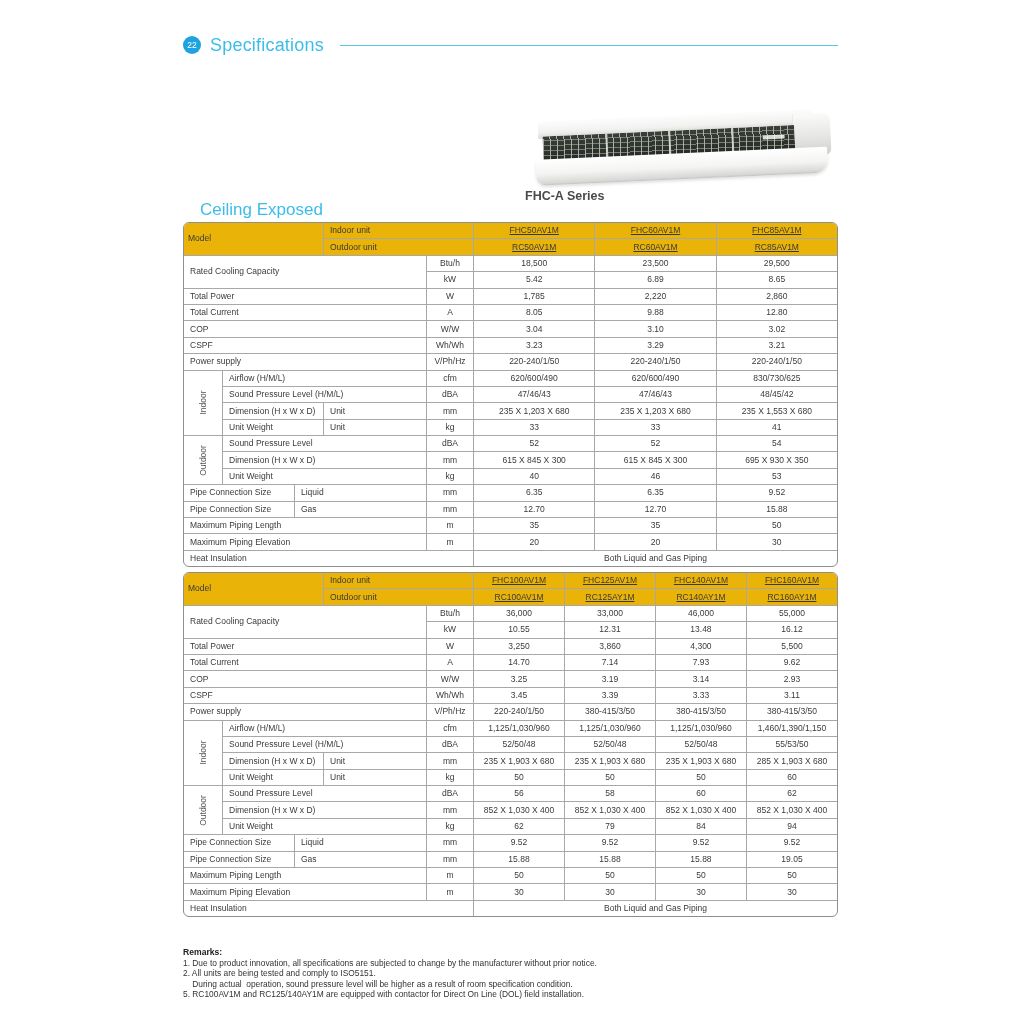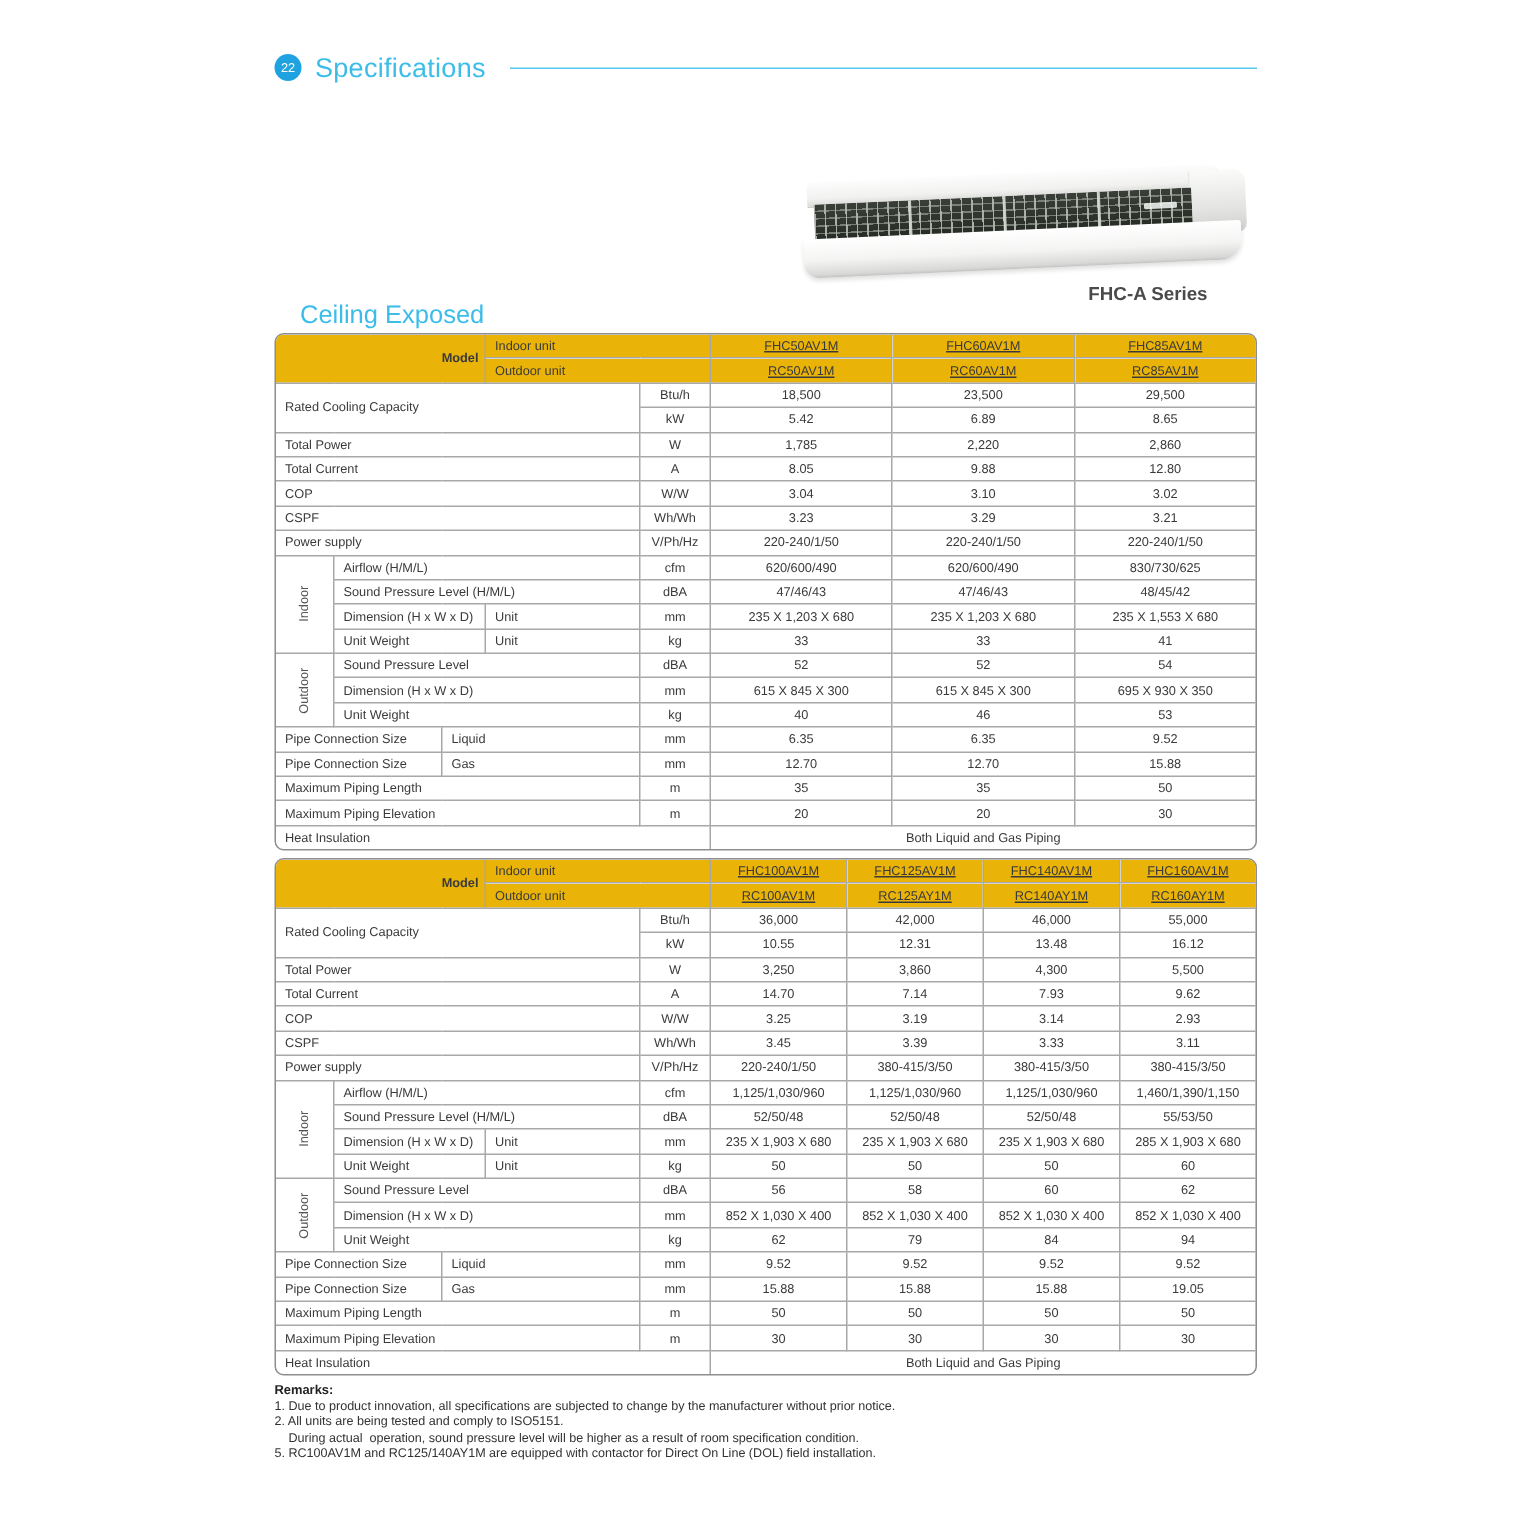--- a/index.html
+++ b/index.html
@@ -38,47 +38,47 @@
   .ac-side {
     position:absolute; right:10px; top:12px; width:38px; height:42px;
     background:linear-gradient(180deg,#fbfbfa,#e4e4e2 60%,#cfcfcd);
     border-radius:2px 8px 6px 2px; box-shadow:inset 1px 0 0 #e8e8e6;
   }
   .ac-base {
     position:absolute; left:6px; right:14px; top:46px; height:26px;
     background:linear-gradient(180deg,#ffffff 0%,#f4f4f3 55%,#d8d8d6 92%,#c3c3c1 100%);
     border-radius:2px 2px 14px 10px; box-shadow:0 2px 3px rgba(0,0,0,.12);
   }
-  .series { position:absolute; left:0; right:40px; top:86px; text-align:right; font-size:12.5px; font-weight:bold; color:#4a4a4a; }
+  .series { position:absolute; left:0; right:40px; top:86px; text-align:left; font-size:12.5px; font-weight:bold; color:#4a4a4a; }
 
   
   .sectionhead { position:absolute; left:183px; top:183px; }
   .sectionhead h2 { margin:17px; font-size:17px; font-weight:400; color:#3cbde9; }
   .subtitle { font-size:10.5px; font-weight:bold; color:#222; margin-top:3px; }
 
   
   .tablewrap {
     position:absolute; left:183px; width:655px; border:1px solid #8e8e8e;
     border-radius:6px; overflow:hidden; background:#fff; box-sizing:border-box;
   }
   #t1wrap { top:222px; }
   #t2wrap { top:572px; }
   table { border-collapse:collapse; table-layout:fixed; width:calc(100% + 2px); margin:-1px; }
   th,td { border:1px solid #a8a8a8; height:15.4px; font-size:8.5px; line-height:1.05; padding:0 4px; color:#3a3a3a; overflow:hidden; white-space:nowrap; }
   th { background:#eab308; font-weight:400; }
-  th.modelcell { font-weight:bold; text-align:right; }
+  th.modelcell { font-weight:normal; text-align:left; }
   th.hlabel { text-align:left; padding-left:6px; }
   th.hmodel { text-align:center;text-decoration:underline; }
   td.lbl { text-align:left; padding-left:6px; }
   td.unit, td.val { text-align:center; }
   td.vert { padding:0; text-align:center; vertical-align:middle; }
   .vtext { transform:rotate(-90deg); white-space:nowrap; font-size:8.5px; color:#555; }
 
   
-  .remarks { position:absolute; left:183px; top:921px; width:662px; }
+  .remarks { position:absolute; left:183px; top:947px; width:662px; }
   .remarks-title { font-size:8.6px; font-weight:bold; color:#222; margin-bottom:1px; }
   .remark-line { font-size:8.4px; line-height:10.4px; color:#333; white-space:pre; }
 </style>
 </head>
 <body>
 
 <div class="pagehead">
   <div class="badge">22</div>
   <h1>Specifications</h1>
   <div class="headrule"></div>
@@ -298,21 +298,21 @@
           <th colspan="2" class="hlabel">Outdoor unit</th>
           <th class="hmodel">RC100AV1M</th>
           <th class="hmodel">RC125AY1M</th>
           <th class="hmodel">RC140AY1M</th>
           <th class="hmodel">RC160AY1M</th>
         </tr>
         <tr>
           <td colspan="4" rowspan="2" class="lbl">Rated Cooling Capacity</td>
           <td class="unit">Btu/h</td>
           <td class="val">36,000</td>
-          <td class="val">42,000</td>
+          <td class="val">33,000</td>
           <td class="val">46,000</td>
           <td class="val">55,000</td>
         </tr>
         <tr>
           <td class="unit">kW</td>
           <td class="val">10.55</td>
           <td class="val">12.31</td>
           <td class="val">13.48</td>
           <td class="val">16.12</td>
         </tr>

